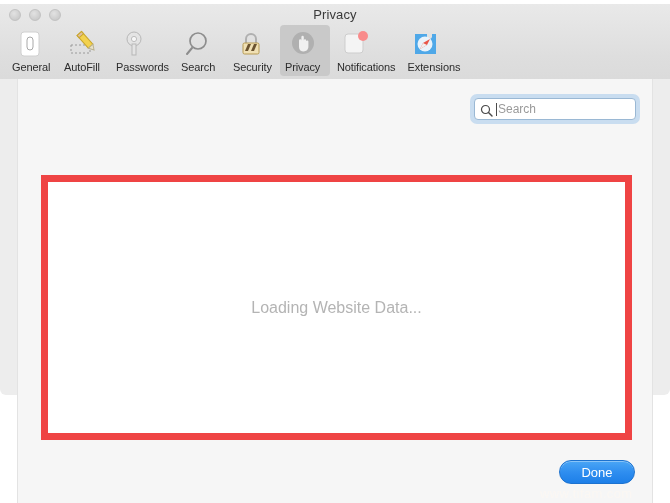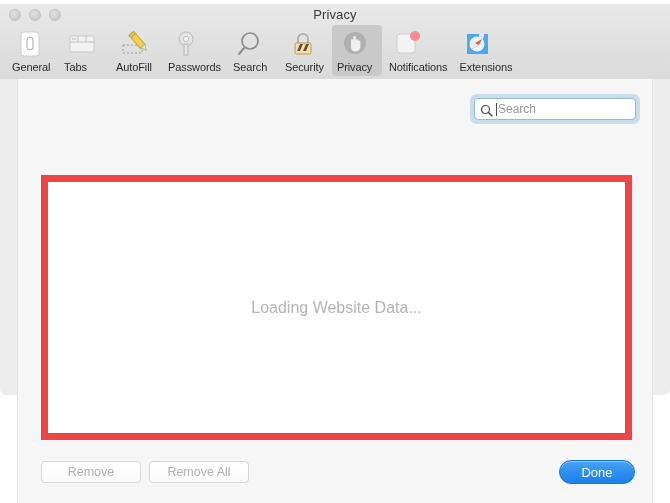--- a/index.html
+++ b/index.html
@@ -246,32 +246,20 @@
       <div class="tb-item">
         <span class="tb-icon">
           <svg width="30" height="30" viewBox="0 0 30 30">
             <rect x="6" y="3" width="18" height="24" rx="3" fill="#ffffff" stroke="#d0d0d0"></rect>
             <rect x="12" y="8" width="6" height="13" rx="3" fill="#ffffff" stroke="#a8a8a8"></rect>
           </svg>
         </span>
         <span class="tb-label">General</span>
       </div>
 
-      <div class="tb-item">
-        <span class="tb-icon">
-          <svg width="30" height="30" viewBox="0 0 30 30">
-            <rect x="3" y="7" width="24" height="16" rx="2" fill="#f2f2f2" stroke="#c9c9c9"></rect>
-            <line x1="3" y1="13" x2="27" y2="13" stroke="#c0c0c0"></line>
-            <line x1="11" y1="7" x2="11" y2="13" stroke="#c0c0c0"></line>
-            <line x1="19" y1="7" x2="19" y2="13" stroke="#c0c0c0"></line>
-            <line x1="5" y1="10" x2="9" y2="10" stroke="#b5b5b5"></line>
-          </svg>
-        </span>
-        <span class="tb-label">Tabs</span>
-      </div>
 
       <div class="tb-item">
         <span class="tb-icon">
           <svg width="30" height="30" viewBox="0 0 30 30">
             <rect x="4" y="16" width="19" height="8" fill="none" stroke="#9a9a9a" stroke-dasharray="2,2"></rect>
             <g transform="rotate(-42 19 12)">
               <rect x="16" y="2" width="6" height="17" fill="#f3d24e" stroke="#c9a62c"></rect>
               <polygon points="16,19 22,19 19,24" fill="#e9e2c8" stroke="#b9b190"></polygon>
               <rect x="16" y="2" width="6" height="3" fill="#e0bfa0" stroke="#c9a62c"></rect>
             </g>
@@ -368,20 +356,18 @@
         <span class="caret"></span>
         <span class="search-placeholder">Search</span>
       </div>
     </div>
 
 
     <div class="listbox">
       <div class="loading">Loading Website Data...</div>
     </div>
 
-    <div class="btn btn-plain btn-remove">Remove</div>
-    <div class="btn btn-plain btn-remove-all">Remove All</div>
     <div class="btn btn-done">Done</div>
   </div>
 
   <div class="watermark">www.tifam.com</div>
 
 </div>
 
 </body></html>

